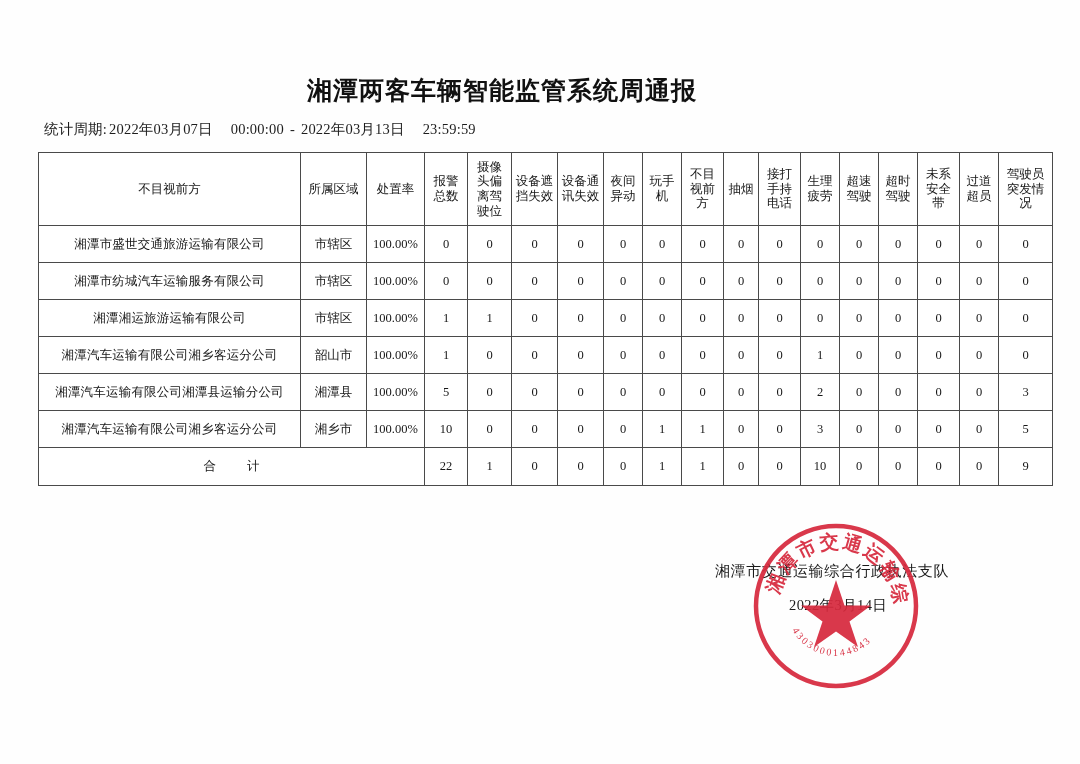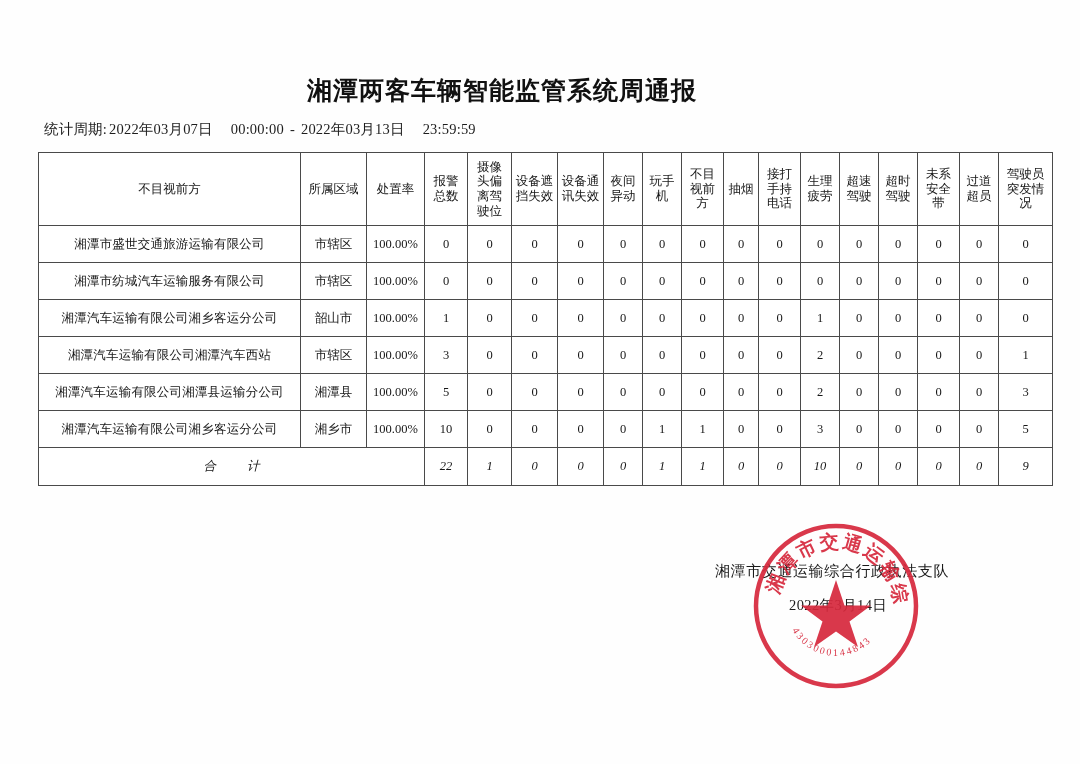--- a/index.html
+++ b/index.html
@@ -73,21 +73,21 @@
     font-family: "Liberation Serif", "DejaVu Serif", serif;
   }
   table.report thead th {
     height: 68px;
     font-weight: normal;
     padding: 2px 1px;
   }
   table.report tbody td {
     height: 36px;
   }
-  tbody tr.total-row td { height: 37px; font-style: italic; }
+  tbody tr.total-row td { height: 37px; }
 
   .th-name   { width: 262px; }
   .th-region { width: 66px; }
   .th-rate   { width: 58px; }
   .th-num    { width: 43px; }
   .th-cam    { width: 44px; }
   .th-w46    { width: 46px; }
   .th-w39    { width: 39px; }
   .th-w35    { width: 35px; }
   .th-w42    { width: 42px; }
@@ -270,58 +270,58 @@
             <td class="cell-num">0</td>
             <td class="cell-num">0</td>
             <td class="cell-num">0</td>
             <td class="cell-num">0</td>
             <td class="cell-num">0</td>
             <td class="cell-num">0</td>
             <td class="cell-num">0</td>
             <td class="cell-num">0</td>
           </tr>
           <tr>
+            <td class="cell-name">湘潭湘运旅游运输有限公司</td>
+            <td class="cell-region">市辖区</td>
+            <td class="cell-rate">100.00%</td>
+            <td class="cell-num">1</td>
+            <td class="cell-num">1</td>
+            <td class="cell-num">0</td>
+            <td class="cell-num">0</td>
+            <td class="cell-num">0</td>
+            <td class="cell-num">0</td>
+            <td class="cell-num">0</td>
+            <td class="cell-num">0</td>
+            <td class="cell-num">0</td>
+            <td class="cell-num">0</td>
+            <td class="cell-num">0</td>
+            <td class="cell-num">0</td>
+            <td class="cell-num">0</td>
+            <td class="cell-num">0</td>
+            <td class="cell-num">0</td>
+          </tr>
+          <tr>
             <td class="cell-name">湘潭汽车运输有限公司湘乡客运分公司</td>
             <td class="cell-region">韶山市</td>
             <td class="cell-rate">100.00%</td>
             <td class="cell-num">1</td>
             <td class="cell-num">0</td>
             <td class="cell-num">0</td>
             <td class="cell-num">0</td>
             <td class="cell-num">0</td>
             <td class="cell-num">0</td>
             <td class="cell-num">0</td>
             <td class="cell-num">0</td>
             <td class="cell-num">0</td>
             <td class="cell-num">1</td>
             <td class="cell-num">0</td>
             <td class="cell-num">0</td>
             <td class="cell-num">0</td>
             <td class="cell-num">0</td>
             <td class="cell-num">0</td>
-          </tr>
-          <tr>
-            <td class="cell-name">湘潭汽车运输有限公司湘潭汽车西站</td>
-            <td class="cell-region">市辖区</td>
-            <td class="cell-rate">100.00%</td>
-            <td class="cell-num">3</td>
-            <td class="cell-num">0</td>
-            <td class="cell-num">0</td>
-            <td class="cell-num">0</td>
-            <td class="cell-num">0</td>
-            <td class="cell-num">0</td>
-            <td class="cell-num">0</td>
-            <td class="cell-num">0</td>
-            <td class="cell-num">0</td>
-            <td class="cell-num">2</td>
-            <td class="cell-num">0</td>
-            <td class="cell-num">0</td>
-            <td class="cell-num">0</td>
-            <td class="cell-num">0</td>
-            <td class="cell-num">1</td>
           </tr>
           <tr>
             <td class="cell-name">湘潭汽车运输有限公司湘潭县运输分公司</td>
             <td class="cell-region">湘潭县</td>
             <td class="cell-rate">100.00%</td>
             <td class="cell-num">5</td>
             <td class="cell-num">0</td>
             <td class="cell-num">0</td>
             <td class="cell-num">0</td>
             <td class="cell-num">0</td>

